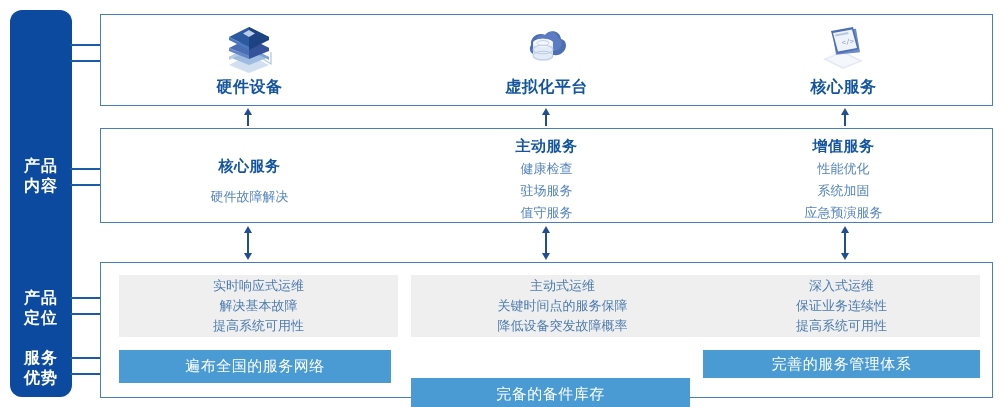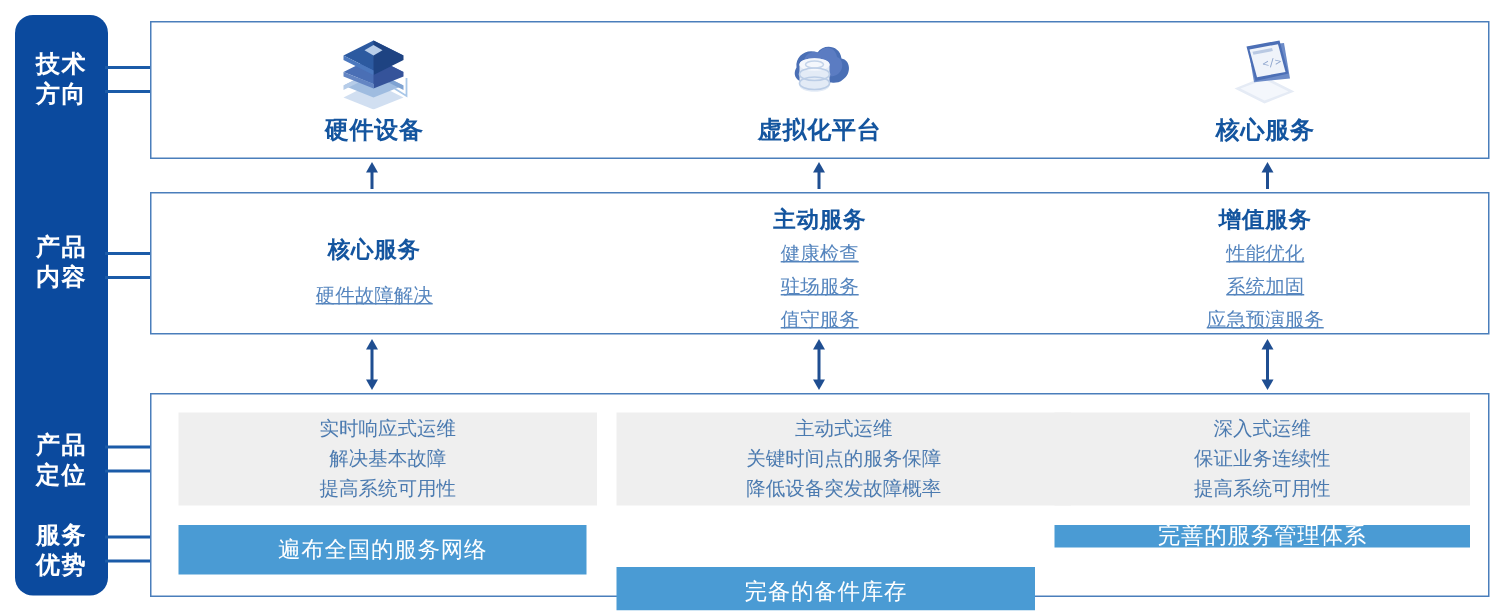--- a/index.html
+++ b/index.html
@@ -57,21 +57,21 @@
 
   
   .content-cell{
     display:flex;flex-direction:column;align-items:center;justify-content:flex-start;
     box-sizing:border-box;
   }
   .cc-title{
     color:#14559F;font-weight:700;font-size:15px;letter-spacing:.5px;
   }
   .cc-sub{
-    color:#5585BE;font-size:13px;line-height:18px;font-weight:400;text-decoration:underline;
+    color:#5585BE;font-size:13px;line-height:18px;font-weight:400;
   }
   .cell-core{padding-top:28px;}
   .cell-core .cc-sub{margin-top:12px;}
   .cell-multi{padding-top:8px;justify-content:flex-end;}
   .cell-multi .cc-sub{margin-top:4px;}
 
   
   .arrow{position:absolute;width:14px;}
   .arrow .shaft{
     position:absolute;left:6px;width:1.6px;background:#1F4E91;
@@ -94,24 +94,20 @@
     display:flex;align-items:center;justify-content:center;
     color:#ffffff;font-size:15px;letter-spacing:.5px;
   }
 </style>
 </head>
 <body>
 
 <div id="stage">
 
   <div class="sidebar">
-    <div class="side-label sl-1">
-      <span>技术</span>
-      <span>方向</span>
-    </div>
     <div class="side-label sl-2">
       <span>产品</span>
       <span>内容</span>
     </div>
     <div class="side-label sl-3">
       <span>产品</span>
       <span>定位</span>
     </div>
     <div class="side-label sl-4">
       <span>服务</span>
@@ -265,18 +261,18 @@
       <div>保证业务连续性</div>
       <div>提高系统可用性</div>
     </div>
 
     <div class="blue-bar" style="left:18px;top:87px;width:272px;height:33px;">
       <span>遍布全国的服务网络</span>
     </div>
     <div class="blue-bar" style="left:310px;top:87px;width:279px;height:33px;margin-top:28px;">
       <span>完备的备件库存</span>
     </div>
-    <div class="blue-bar" style="left:602px;top:87px;width:277px;height:15px;">
+    <div class="blue-bar" style="left:602px;top:87px;width:277px;height:28px;">
       <span>完善的服务管理体系</span>
     </div>
   </div>
 
 </div>
 
 </body></html>

